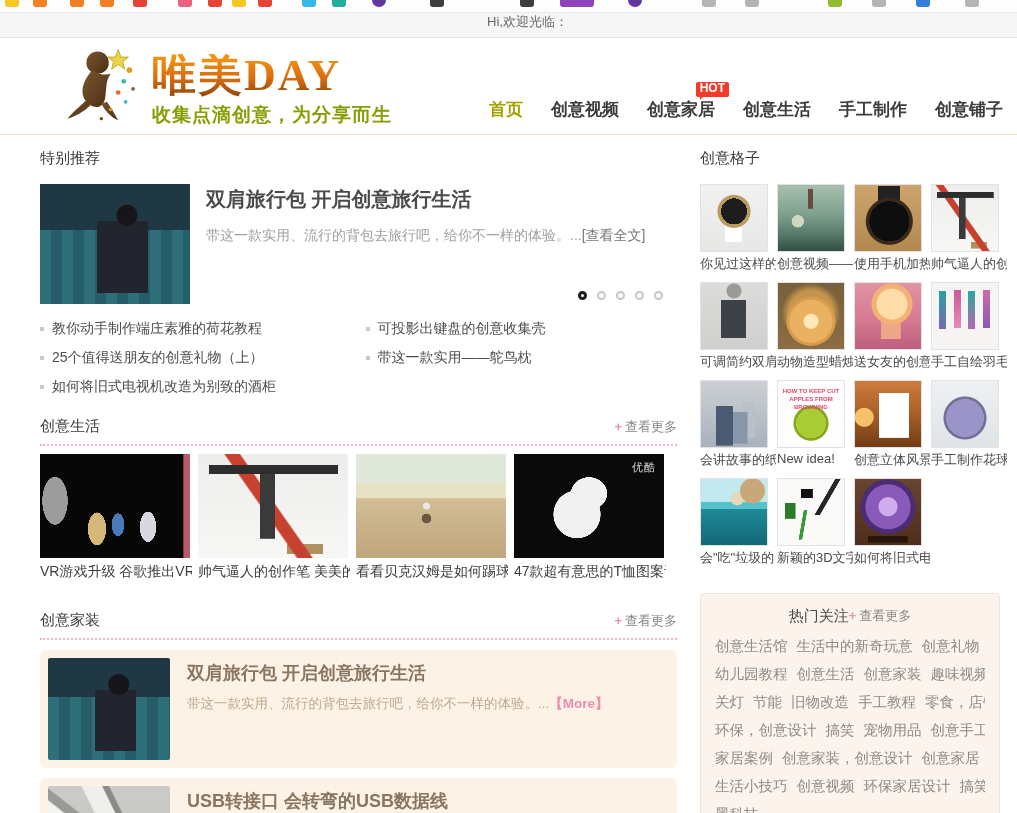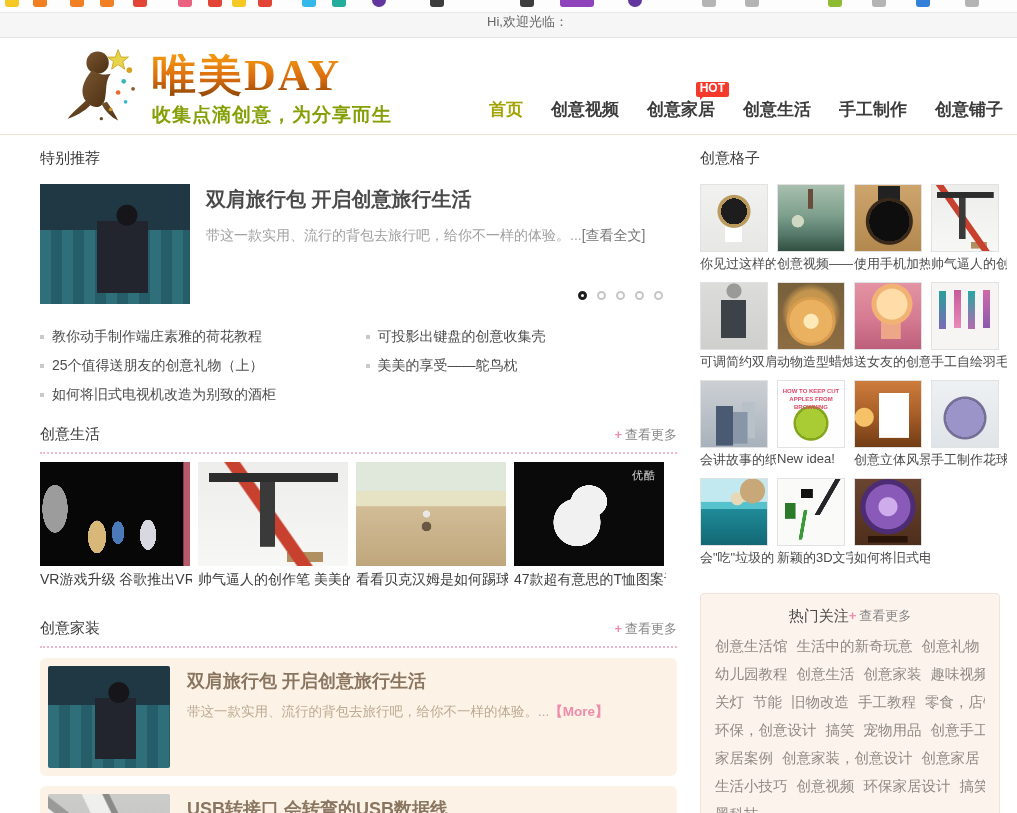--- a/index.html
+++ b/index.html
@@ -46,21 +46,21 @@
   .f-thumb { width:150px; height:120px; flex:none; }
   .f-body { margin-left:16px; padding-top:2px; }
   .f-title { font-size:20px; font-weight:bold; color:#4a4a4a; }
   .f-desc { margin-top:14px; font-size:14px; color:#a0a0a0; }
   .f-desc a { color:#777; }
   .dots { position:absolute; right:14px; bottom:4px; display:flex; gap:10px; }
   .dot { width:9px; height:9px; border-radius:50%; border:2px solid #c6c6c6; background:#fff; }
   .dot.active { border:3px solid #1c1c1c; }
 
   
-  .news { margin-top:24px; display:grid; grid-template-columns:1fr 1fr; column-gap:14px; row-gap:11px; }
+  .news { margin-top:16px; display:grid; grid-template-columns:1fr 1fr; column-gap:14px; row-gap:11px; }
   .news-item { display:flex; align-items:center; font-size:14px; color:#4d4d4d; white-space:nowrap; overflow:hidden; }
   .news-item a { color:#4d4d4d; }
   .bullet { flex:none; width:4px; height:4px; background:#c9c9c9; margin-right:8px; }
 
   
   .sec-head { margin-top:30px; display:flex; justify-content:space-between; align-items:flex-end; padding-bottom:8px; border-bottom:2px dotted #f0b6c9; }
   .sec-head.first { margin-top:21px; }
   .sec-title { font-size:15px; color:#3a3a3a; }
   .more-link { font-size:13px; color:#888; }
   .more-plus { color:#f08cab; font-weight:bold; margin-right:3px; }
@@ -296,21 +296,21 @@
         <div class="news-item">
             <span class="bullet"></span>
             <a>可投影出键盘的创意收集壳</a>
           </div>
         <div class="news-item">
             <span class="bullet"></span>
             <a>25个值得送朋友的创意礼物（上）</a>
           </div>
         <div class="news-item">
             <span class="bullet"></span>
-            <a>美美的享受——鸵鸟枕</a>
+            <a>带这一款实用——鸵鸟枕</a>
           </div>
         <div class="news-item">
             <span class="bullet"></span>
             <a>如何将旧式电视机改造为别致的酒柜</a>
           </div>
       </div>
 
       <div class="sec-head first">
         <span class="sec-title">创意生活</span>
         <a class="more-link"><span class="more-plus">+</span><span>查看更多</span></a>

